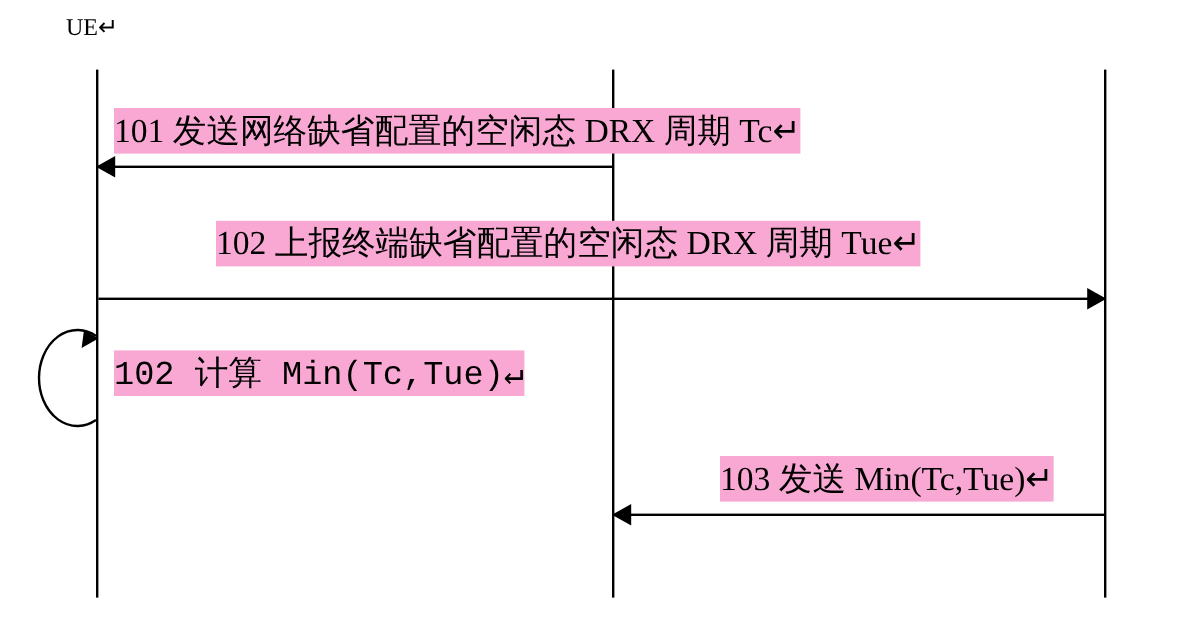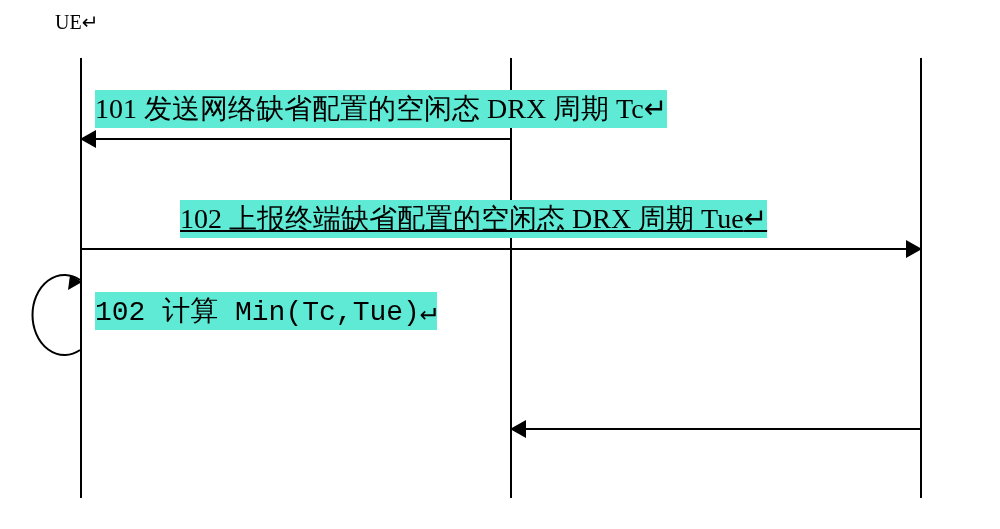--- a/index.html
+++ b/index.html
@@ -51,21 +51,21 @@
       top: -8px;
       width: 0;
       height: 0;
       border-left: 16px solid #000;
       border-top: 9px solid transparent;
       border-bottom: 9px solid transparent;
     }
     .msg-label {
       position: absolute;
       white-space: nowrap;
-      background: #5eead4;
+      background: #f9a8d4;
     }
     .self-loop {
       position: absolute;
     }
   </style>
 </head>
 <body>
 
 <div class="diagram">
 
@@ -77,34 +77,37 @@
   <div class="lifeline" style="left:490px;"></div>
   <div class="lifeline" style="left:900px;"></div>
 
   <div class="msg-label" style="left:75px; top:80px;">
     <span>101 发送网络缺省配置的空闲态 DRX 周期 Tc</span><span>↵</span>
   </div>
   <div class="arrow" style="left:62px; top:128px; width:428px;">
     <div class="arrow-head-left"></div>
   </div>
 
-  <div class="msg-label" style="left:160px; top:190px;text-decoration:underline;">
+  <div class="msg-label" style="left:160px; top:174px;">
     <span>102 上报终端缺省配置的空闲态 DRX 周期 Tue</span><span>↵</span>
   </div>
   <div class="arrow" style="left:62px; top:238px; width:838px;">
     <div class="arrow-head-right"></div>
   </div>
 
   <div class="self-loop" style="left:0px; top:260px;">
     <svg width="70" height="100" viewBox="0 0 70 100">
       <path d="M 60 10 A 32 40 0 1 0 60 80" fill="none" stroke="#000" stroke-width="2"></path>
       <path d="M 50 5 L 62 12 L 48 20 Z" fill="#000"></path>
     </svg>
   </div>
   <div class="msg-label" style="left:75px; top:282px;font-family:Liberation Mono, monospace;">
     <span>102 计算 Min(Tc,Tue)</span><span>↵</span>
   </div>
 
+  <div class="msg-label" style="left:580px; top:370px;">
+    <span>103 发送 Min(Tc,Tue)</span><span>↵</span>
+  </div>
   <div class="arrow" style="left:492px; top:418px; width:408px;">
     <div class="arrow-head-left"></div>
   </div>
 
 </div>
 
 </body></html>

